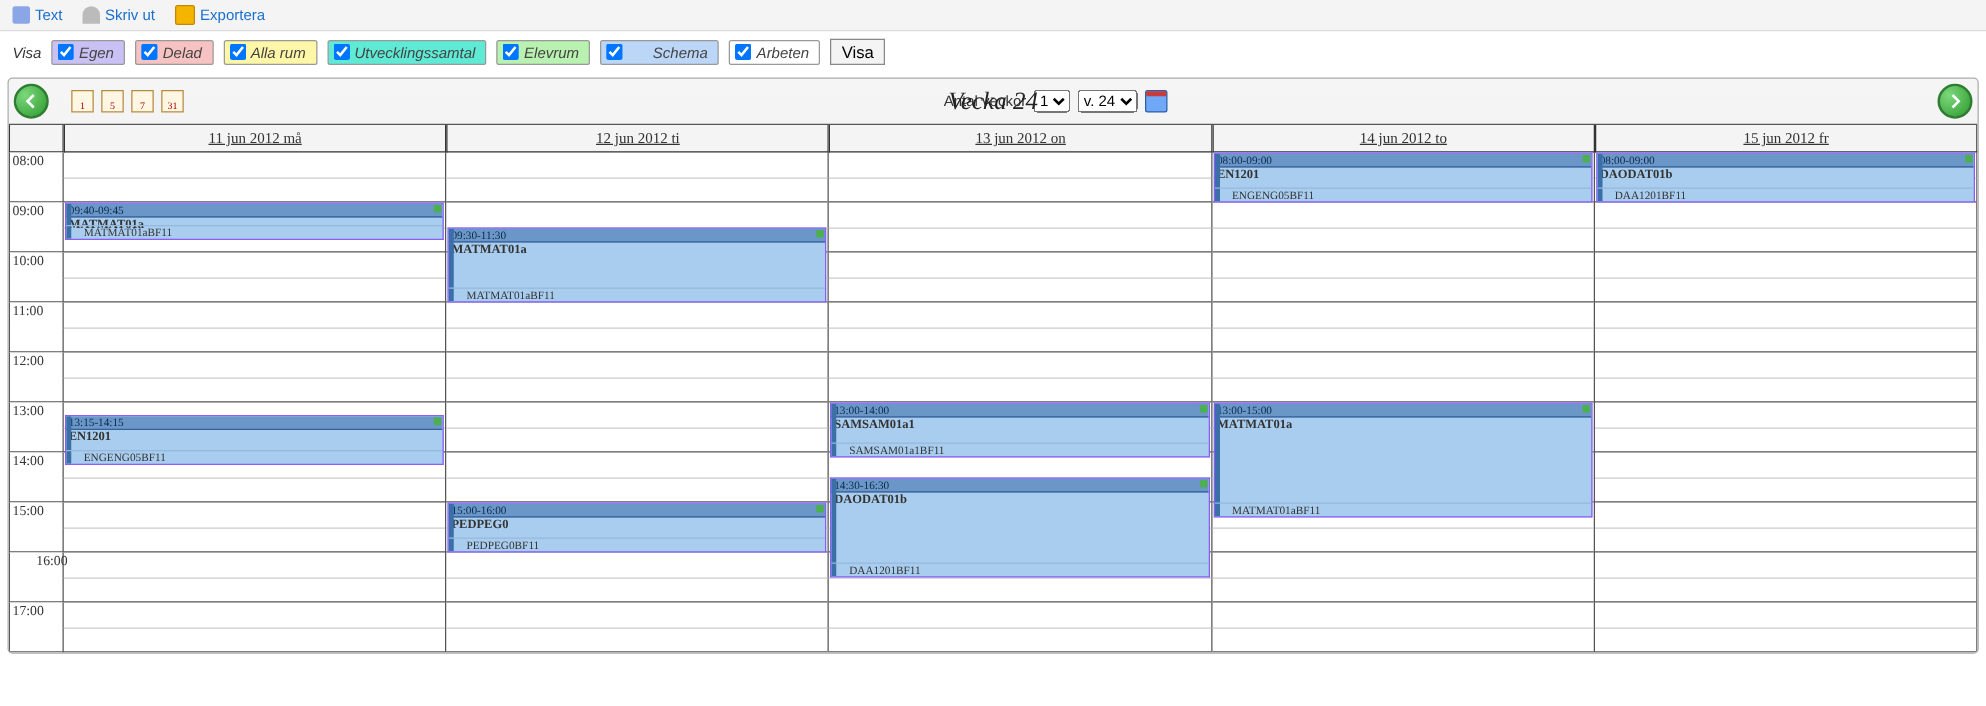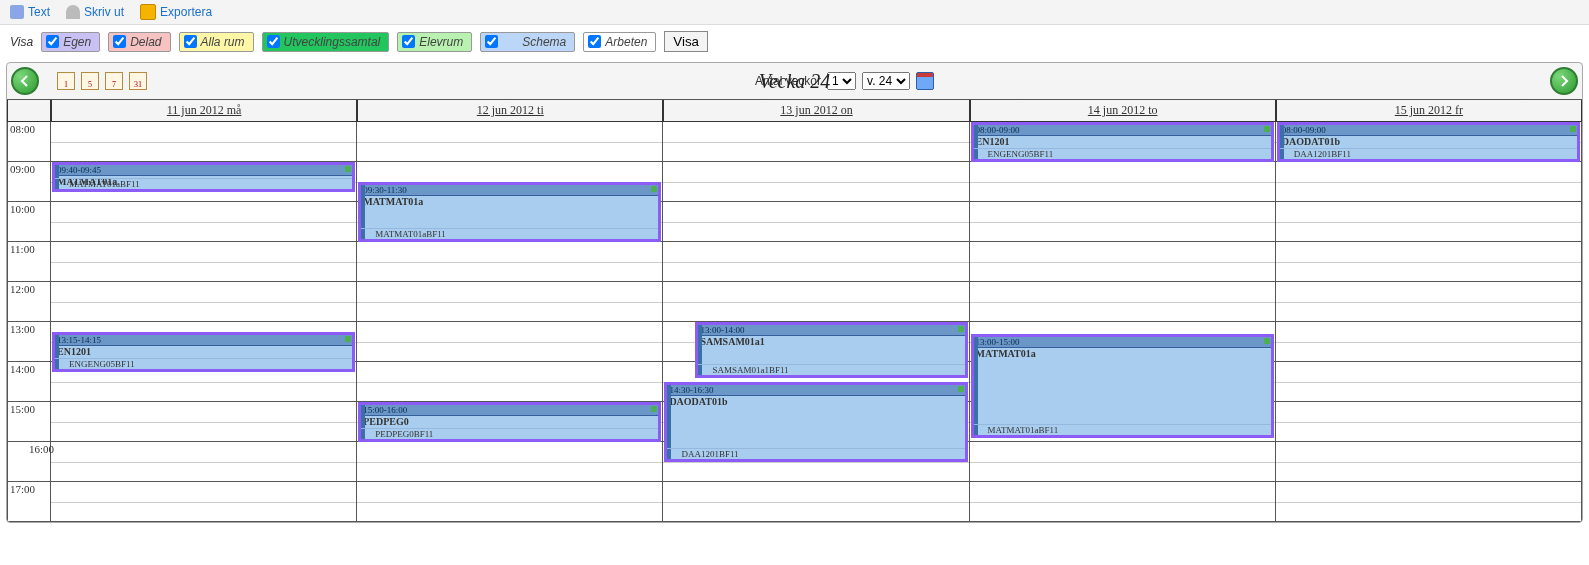--- a/index.html
+++ b/index.html
@@ -52,21 +52,21 @@
     font-style: italic;
     color: #444;
     background: #eee;
   }
   .badge input[type=checkbox] {
     margin:0;
   }
   .badge.egen { background:#c9c0f3; }
   .badge.delad { background:#f6c2c2; }
   .badge.allarum { background:#fff7a8; }
-  .badge.utv { background:#22c55e;align-items:center; }
+  .badge.utv { background:#5eead4;align-items:center; }
   .badge.elevrum { background:#b8f1b0; }
   .badge.schema { background:#bcd6f7;gap:24px; }
   .badge.arbeten { background:#fff; }
   .filterbar button {
     font-style: normal;
     background:#f4f4f4;
     border:1px solid #888;
     padding:2px 8px;
     cursor:pointer;
   }
@@ -167,21 +167,21 @@
   .daycol .hourline::after {
     content:"";
     position:absolute;
     left:0; right:0; top:50%;
     border-top:1px solid #ccc;
   }
   .event {
     position:absolute;
     left:1px; right:1px;
     background:#a9cdee;
-    border:3px solid #8b5cf6;
+    border:1px solid #8b5cf6;
     box-sizing:border-box;
     font-family: Georgia, serif;
     font-size:10px;
     overflow:hidden;
     cursor:pointer;
   }
   .event .etime {
     font-size:9px;
     background:#6b97c8;
     border-bottom:1px solid #355f9a;
@@ -361,21 +361,21 @@
         <div class="hourline"></div>
         <div class="hourline"></div>
         <div class="hourline"></div>
         <div class="hourline"></div>
         <div class="hourline"></div>
         <div class="hourline"></div>
         <div class="hourline"></div>
         <div class="hourline"></div>
         <div class="hourline"></div>
         <div class="hourline"></div>
-        <div class="event" style="top: 200px; height: 56px; margin-left: 31px;">
+        <div class="event" style="top: 200px; height: 44px;">
           <div class="leftbar"></div>
           <div class="corner-dot"></div>
           <div class="etime">13:00-14:00</div>
           <div class="etitle">SAMSAM01a1</div>
           <div class="efoot">SAMSAM01a1BF11</div>
         </div>
         <div class="event" style="top: 260px; height: 80px;">
           <div class="leftbar"></div>
           <div class="corner-dot"></div>
           <div class="etime">14:30-16:30</div>
@@ -394,21 +394,21 @@
         <div class="hourline"></div>
         <div class="hourline"></div>
         <div class="hourline"></div>
         <div class="event" style="top: 0px; height: 40px;">
           <div class="leftbar"></div>
           <div class="corner-dot"></div>
           <div class="etime">08:00-09:00</div>
           <div class="etitle">EN1201</div>
           <div class="efoot">ENGENG05BF11</div>
         </div>
-        <div class="event" style="top: 212px; height: 104px;">
+        <div class="event" style="top: 200px; height: 92px;">
           <div class="leftbar"></div>
           <div class="corner-dot"></div>
           <div class="etime">13:00-15:00</div>
           <div class="etitle">MATMAT01a</div>
           <div class="efoot">MATMAT01aBF11</div>
         </div>
       </div>
       <div class="daycol" style="grid-area: 2 / 6 / span 10;">
         <div class="hourline"></div>
         <div class="hourline"></div>

